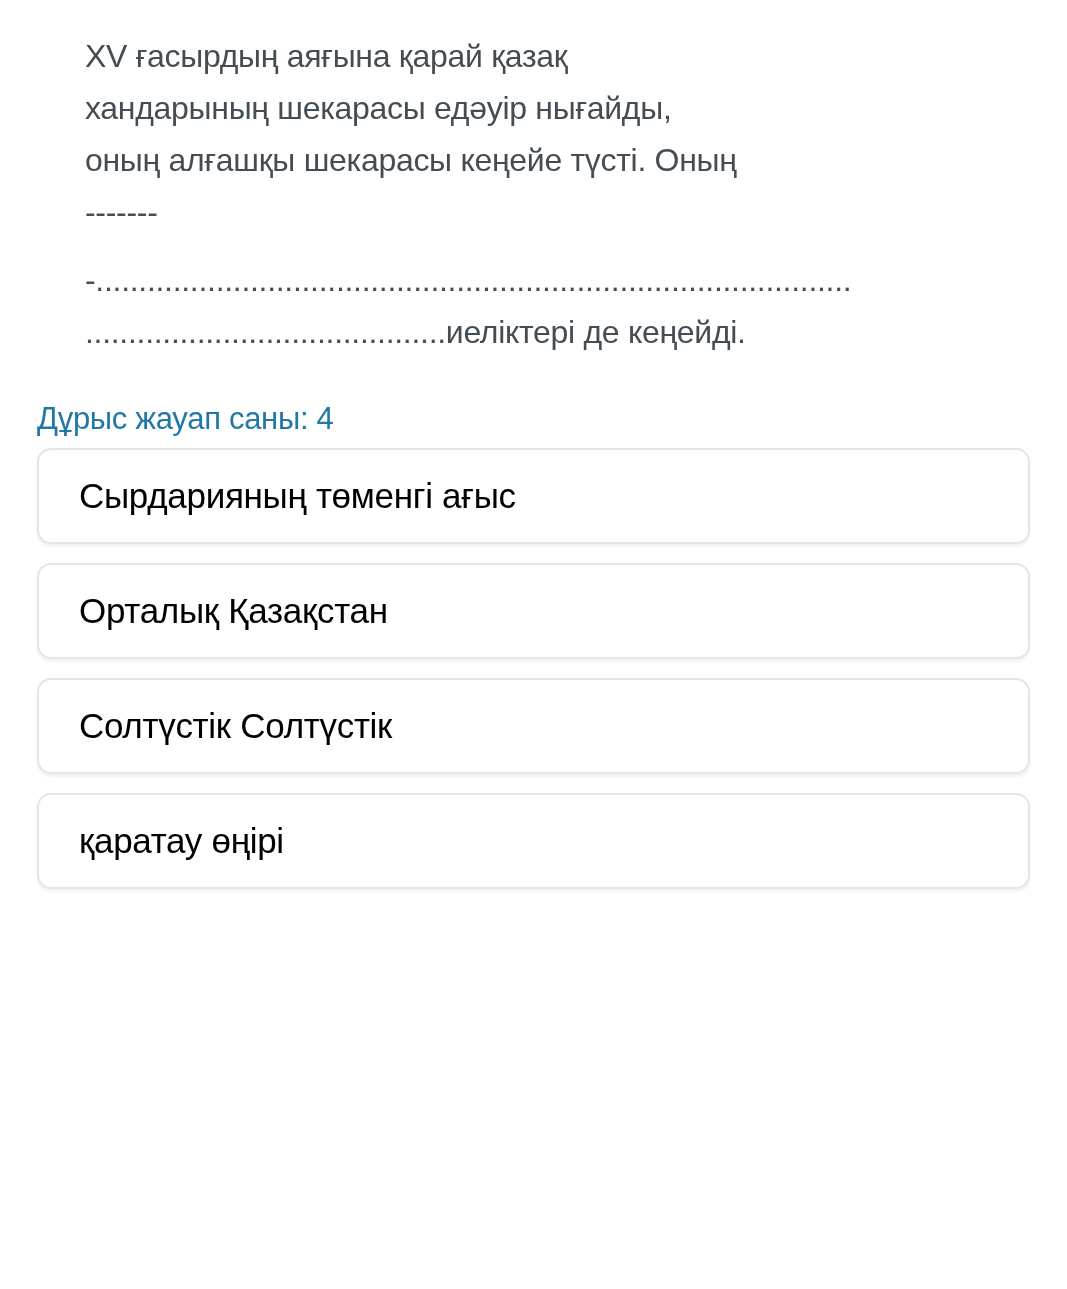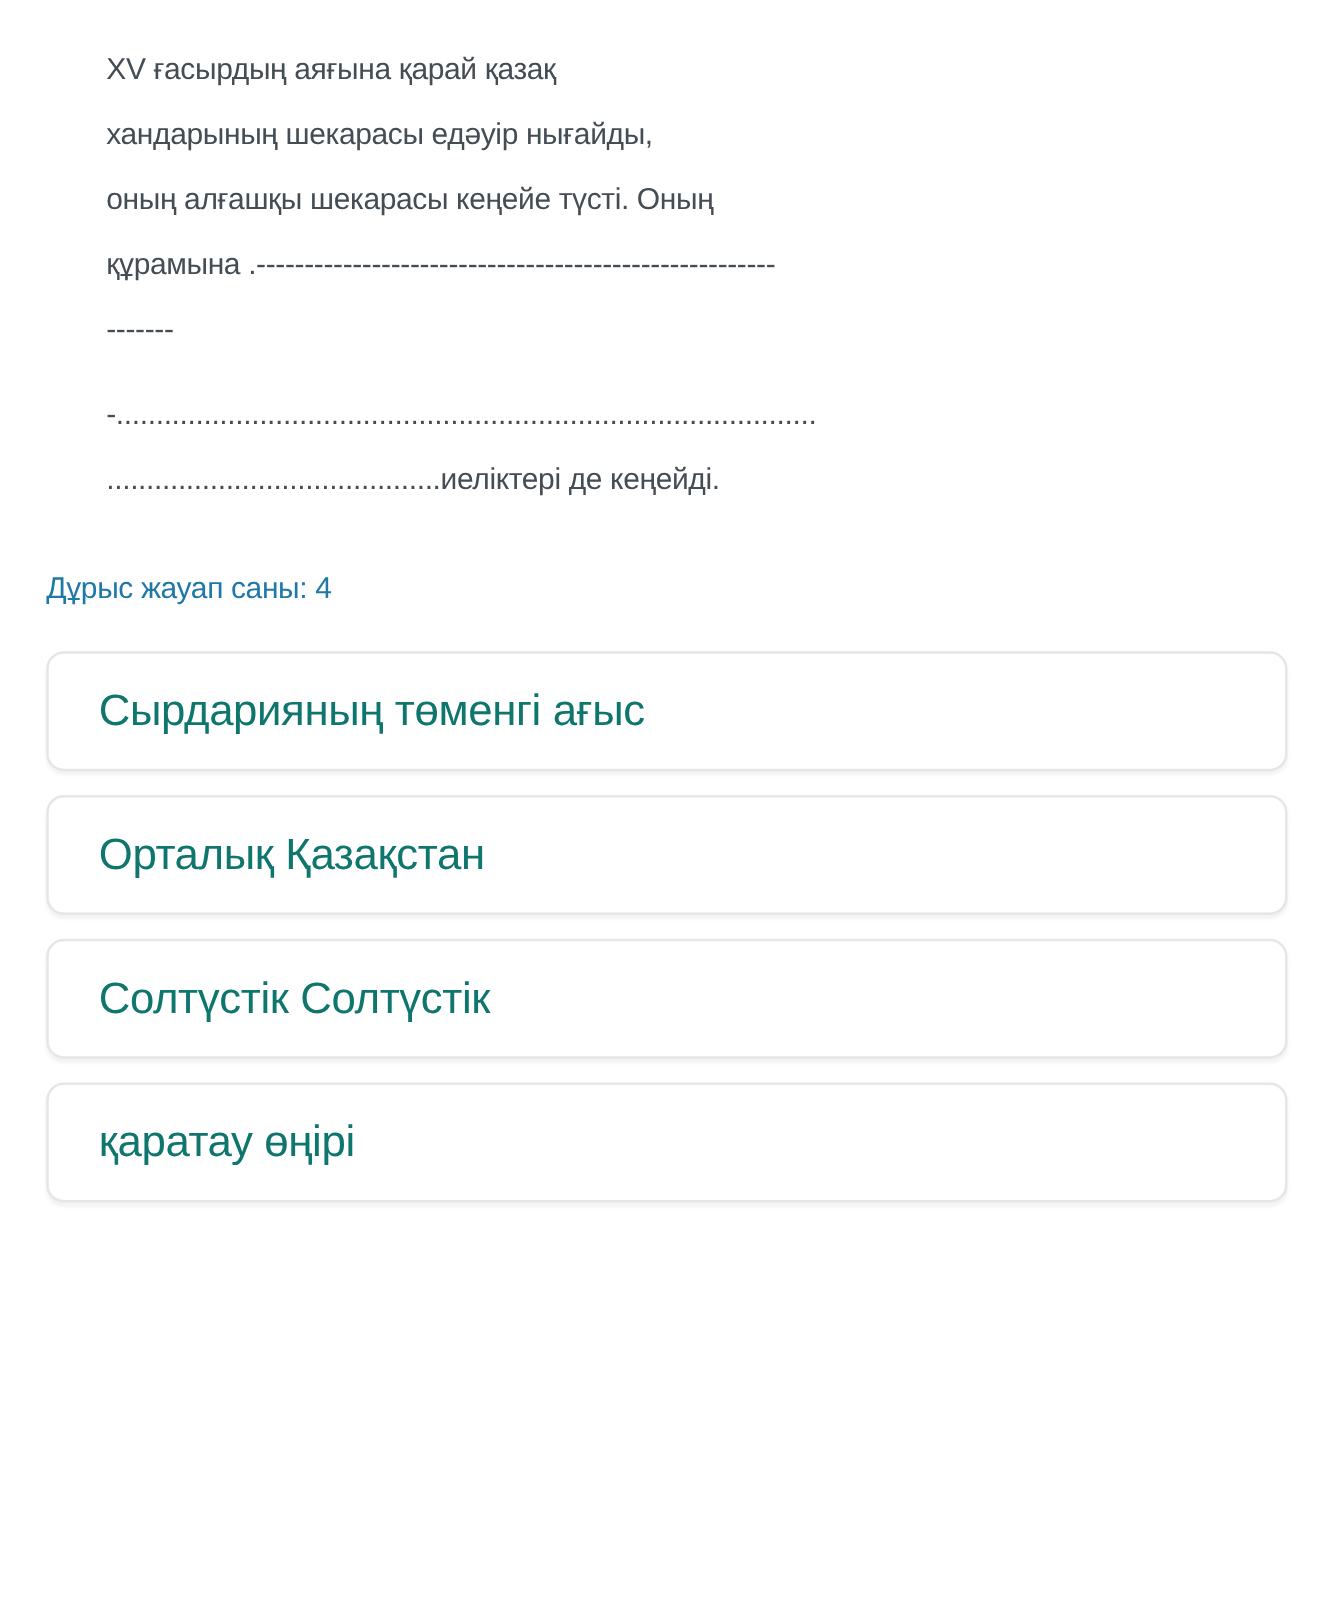--- a/index.html
+++ b/index.html
@@ -15,34 +15,34 @@
     overflow: hidden;
     font-family: "Liberation Sans", "DejaVu Sans", sans-serif;
     color: #454d54;
   }
   .question {
     margin: 30px 50px 0 85px;
   }
   .qline {
     display: block;
     white-space: pre;
-    font-size: 24px;
+    font-size: 32px;
     line-height: 52px;
     letter-spacing: -0.3px;
     color: #454d54;
   }
   .qpara2 {
     margin-top: 16px;
   }
   .qinstr {
     margin-top: 16px;
   }
   .hint {
-    margin: 38px 37px 27px 37px;
-    font-size: 24px;
+    margin: 38px 37px 6px 37px;
+    font-size: 31px;
     line-height: 46px;
     letter-spacing: -0.3px;
     color: #1f78a6;
   }
   .options {
     margin: 0 37px;
   }
   .option {
     box-sizing: border-box;
     height: 96px;
@@ -52,34 +52,33 @@
     align-items: center;
     background: #ffffff;
     border: 2px solid #e4e6e8;
     border-radius: 14px;
     box-shadow: 0 3px 3px rgba(0,0,0,0.05);
     cursor: pointer;
   }
   .option-label {
     font-size: 35px;
     letter-spacing: -0.3px;
-    color: #0f766e;
+    color: #000000;
     white-space: pre;
   }
 </style>
 </head>
 <body>
 
 <div class="page">
 
   <div class="question">
     <span class="qline">XV ғасырдың аяғына қарай қазақ</span>
     <span class="qline">хандарының шекарасы едәуір нығайды,</span>
     <span class="qline">оның алғашқы шекарасы кеңейе түсті. Оның</span>
-    <span class="qline">құрамына .------------------------------------------------------</span>
     <span class="qline">-------</span>
 
     <div class="qpara2">
       <span class="qline">-........................................................................................</span>
       <span class="qline">..........................................иеліктері де кеңейді.</span>
     </div>
 
   </div>
 
   <div class="hint">Дұрыс жауап саны: 4</div>

